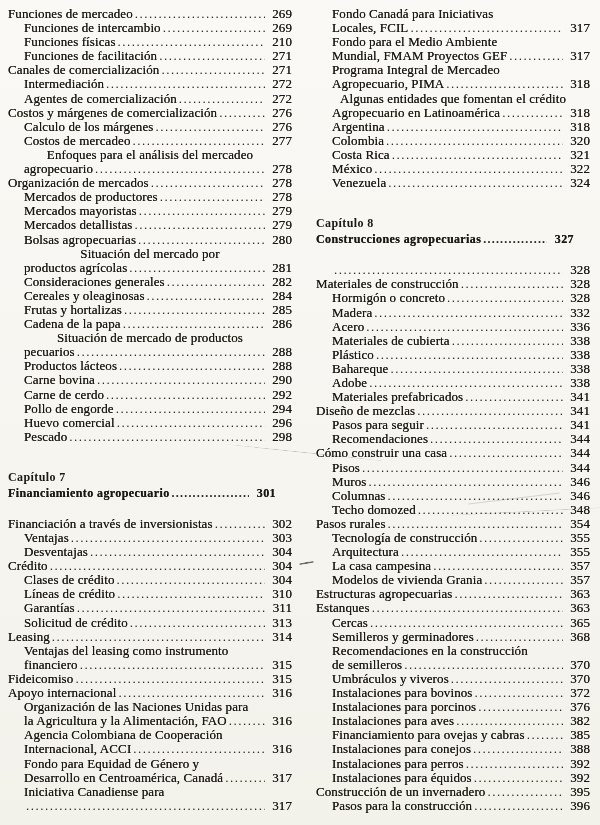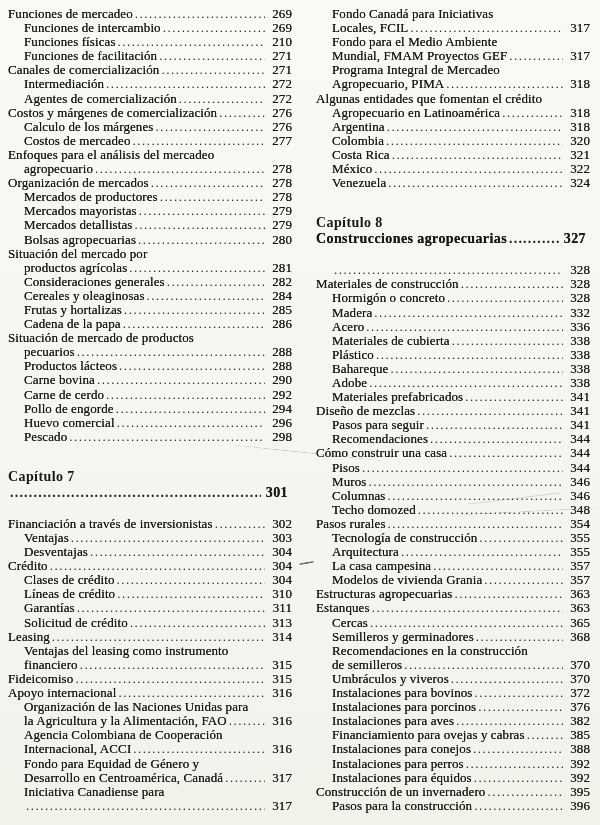--- a/index.html
+++ b/index.html
@@ -14,33 +14,33 @@
     padding:7px 0 0 8px;
     background:linear-gradient(180deg,#faf9f5 0%,#f6f5f0 55%,#f2f1ea 100%);
   }
   .cols{display:flex;gap:24px;}
   .col{flex:0 0 auto;}
   .col-left{width:284px;}
   .col-right{width:274px;}
   .block{font-size:13px;line-height:14.1px;letter-spacing:0.1px;}
   .line{display:flex;align-items:baseline;}
   .line .t{white-space:pre;text-shadow:0 0 .35px rgba(25,20,12,.85);}
-  .lvl0{padding-left:0;}
+  .lvl0{padding-left:0;justify-content:center;}
   .lvl1{padding-left:16px;}
   .lead{
     flex:1 1 auto;min-width:0;overflow:hidden;white-space:nowrap;
     margin:0 3px 0 2px;letter-spacing:1.5px;color:#2a261f;
   }
   .pg{
     flex:0 0 auto;min-width:24px;text-align:right;white-space:nowrap;
     text-shadow:0 0 .35px rgba(25,20,12,.85);
   }
   .chapter{
-    font-weight:bold;font-size:14px;line-height:16px;letter-spacing:.4px;
-    margin:25px 4px 16px 0;
+    font-weight:bold;font-size:12px;line-height:16px;letter-spacing:.4px;
+    margin:25px 16px 16px 0;
   }
   .chapter .lead{letter-spacing:1.2px;font-weight:bold;}
   .artifact{position:absolute;pointer-events:none;}
   .a1{left:226px;top:452px;width:158px;border-top:1.6px solid rgba(110,104,92,.38);border-radius:50%/100% 100% 0 0;transform:rotate(6deg);}
   .a2{left:299px;top:562px;width:15px;border-top:2.6px solid rgba(50,46,38,.7);transform:rotate(-10deg);border-radius:40%;}
   .a3{left:452px;top:511px;width:148px;border-top:1.5px solid rgba(125,119,106,.35);border-radius:100% 100% 0 0/100% 100% 0 0;transform:rotate(-3deg);}
   .a4{left:468px;top:498px;width:92px;border-top:1.3px solid rgba(135,128,114,.28);transform:rotate(-7deg);}
 </style>
 </head>
 <body>
@@ -251,20 +251,21 @@
             <div class="line lvl1">
               <span class="t">Pescado</span>
               <span class="lead">........................................................................................................................................................................................................</span>
               <span class="pg">298</span>
             </div>
           </div>
         </div>
         <div class="chapter">
           <div class="kicker">Capítulo 7</div>
           <div class="line lvl0">
+            <span class="t">Financiamiento agropecuario</span>
             <span class="lead">........................................................................................................................................................................................................</span>
             <span class="pg">301</span>
           </div>
         </div>
         <div class="block">
           <div class="row">
             <div class="line lvl0">
               <span class="t">Financiación a través de inversionistas</span>
               <span class="lead">........................................................................................................................................................................................................</span>
               <span class="pg">302</span>

